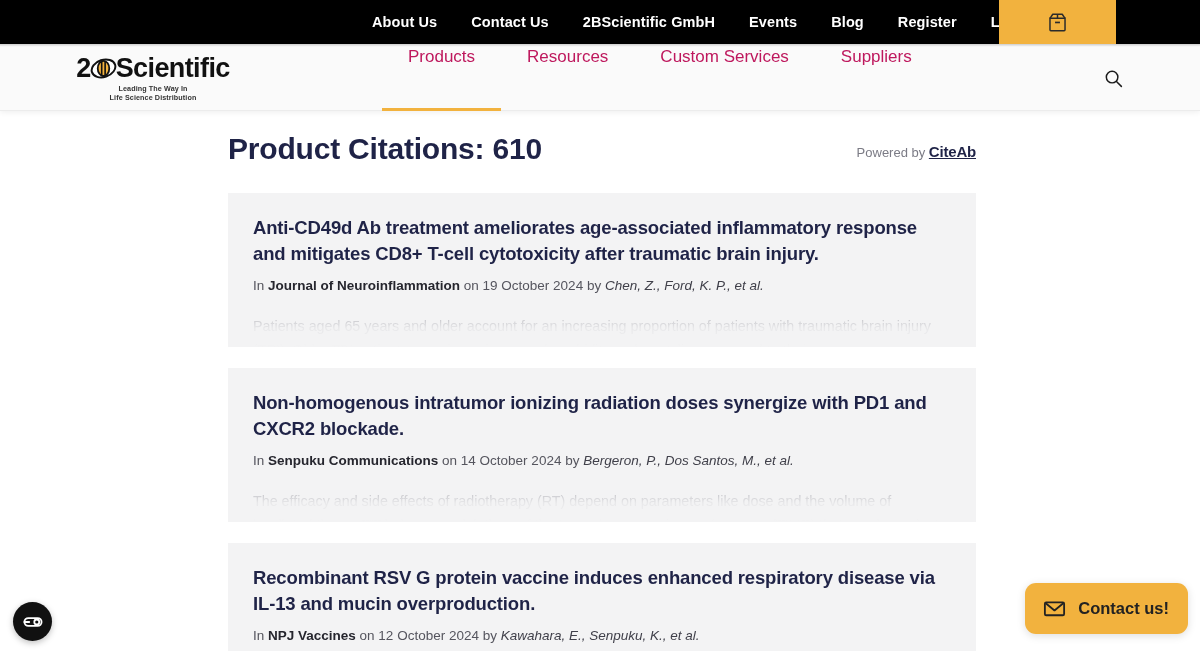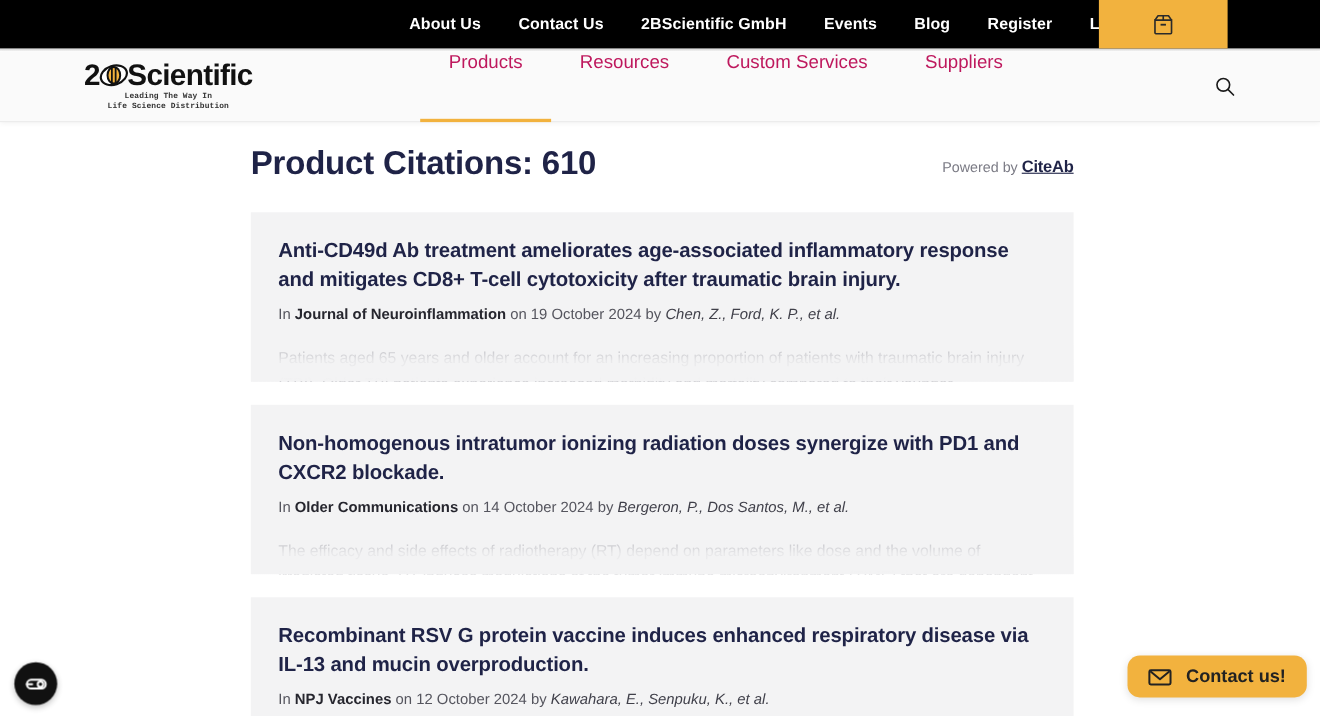--- a/index.html
+++ b/index.html
@@ -80,21 +80,20 @@
     display: inline-block;
   }
   .logo-tagline {
     font-size: 7.2px;
     color: #333333;
     font-weight: 700;
     line-height: 1.33;
     text-align: center;
     margin-top: 2px;
     letter-spacing: 0.1px;
-    font-family: Liberation Mono, monospace;
   }
 
   .mainnav {
     position: absolute;
     left: 382px; top: 0;
     height: 64px;
     display: flex; align-items: stretch;
   }
   .nav-item {
     position: relative;
@@ -215,21 +214,21 @@
     width: 39px; height: 39px;
     border-radius: 50%;
     background: #111111;
     display: flex; align-items: center; justify-content: center;
     cursor: pointer;
     box-shadow: 0 2px 6px rgba(0,0,0,0.25);
   }
   .contact-btn {
     position: fixed;
     right: 12px; bottom: 17px;
-    height: 38px;
+    height: 51px;
     padding: 0 19px 0 17px;
     border-radius: 11px;
     background: #f2b23e;
     display: flex; align-items: center; gap: 11px;
     cursor: pointer;
     border: none;
     box-shadow: 0 2px 8px rgba(0,0,0,0.13);
   }
   .contact-label {
     font-size: 16.5px;
@@ -321,21 +320,21 @@
       <div class="card-meta">
         <span>In </span><span class="journal">Journal of Neuroinflammation</span><span> on </span><span>19 October 2024</span><span> by </span><span class="authors">Chen, Z., Ford, K. P., et al.</span>
       </div>
       <p class="card-abstract">Patients aged 65 years and older account for an increasing proportion of patients with traumatic brain injury (TBI). Older TBI patients experience increased morbidity and mortality compared to their younger counterparts.</p>
       <div class="card-fade"></div>
     </article>
 
     <article class="card">
       <h2 class="card-title">Non-homogenous intratumor ionizing radiation doses synergize with PD1 and CXCR2 blockade.</h2>
       <div class="card-meta">
-        <span>In </span><span class="journal">Older Communications</span><span> on </span><span>14 October 2024</span><span> by </span><span class="authors">Bergeron, P., Dos Santos, M., et al.</span>
+        <span>In </span><span class="journal">Senpuku Communications</span><span> on </span><span>14 October 2024</span><span> by </span><span class="authors">Bergeron, P., Dos Santos, M., et al.</span>
       </div>
       <p class="card-abstract">The efficacy and side effects of radiotherapy (RT) depend on parameters like dose and the volume of irradiated tissue. RT induces modulations of the tumor immune microenvironment (TIME) that are dependent on the dose.</p>
       <div class="card-fade"></div>
     </article>
 
     <article class="card">
       <h2 class="card-title">Recombinant RSV G protein vaccine induces enhanced respiratory disease via IL-13 and mucin overproduction.</h2>
       <div class="card-meta">
         <span>In </span><span class="journal">NPJ Vaccines</span><span> on </span><span>12 October 2024</span><span> by </span><span class="authors">Kawahara, E., Senpuku, K., et al.</span>
       </div>

